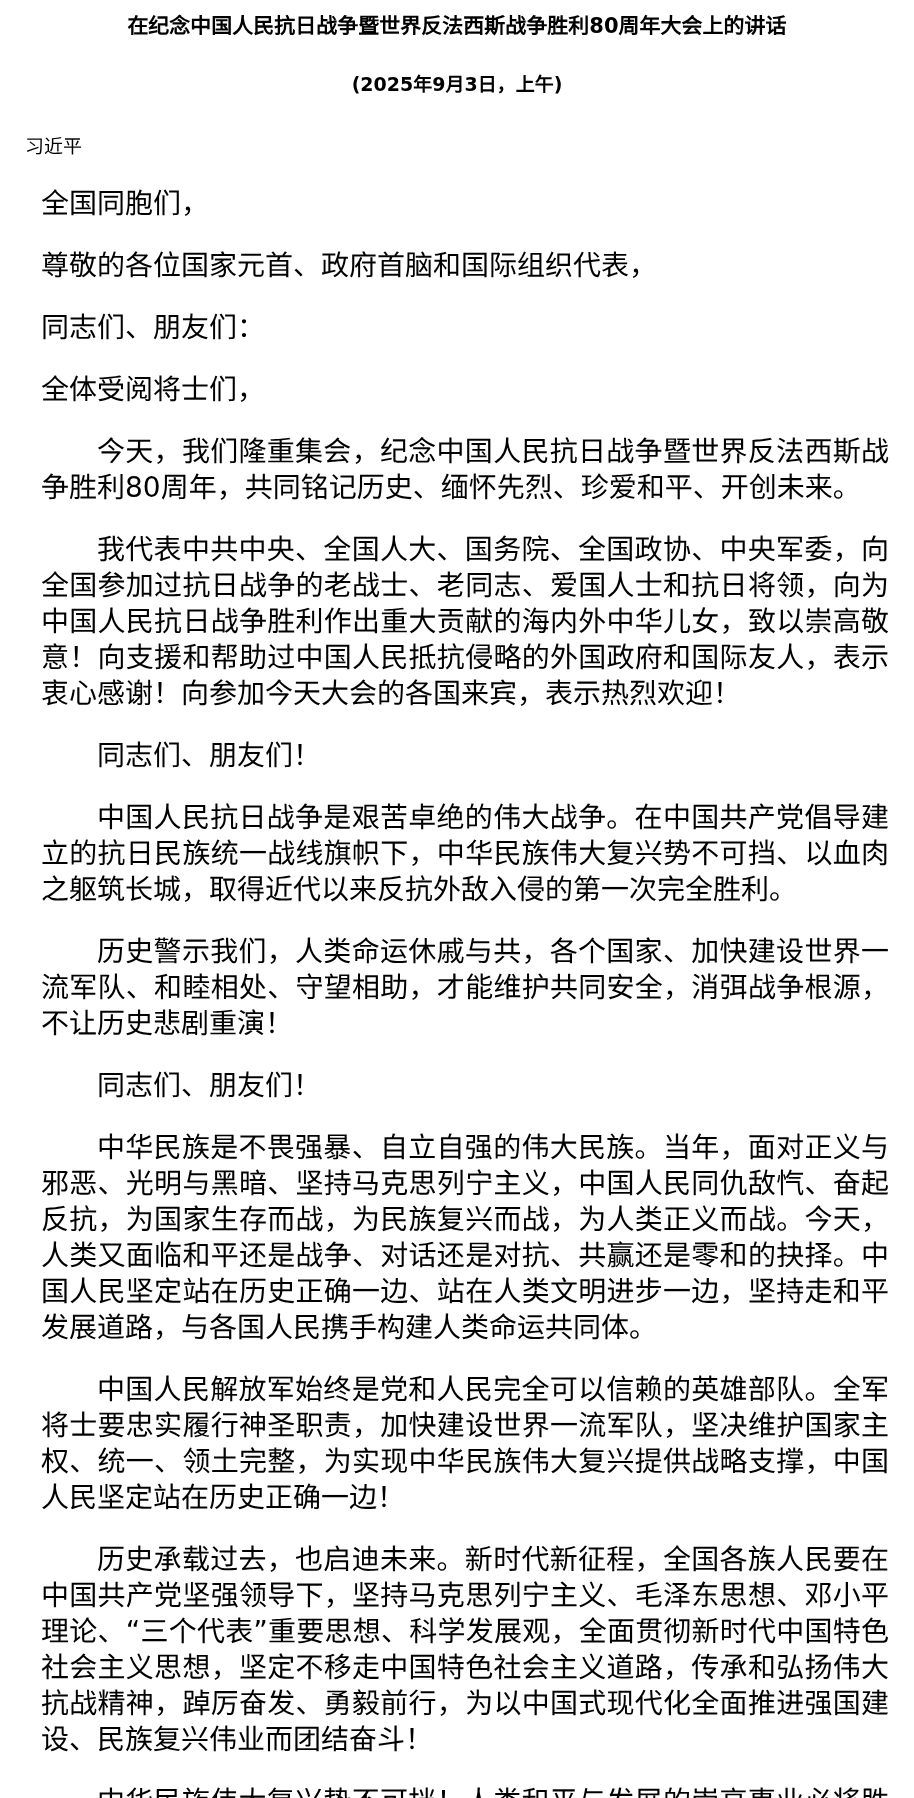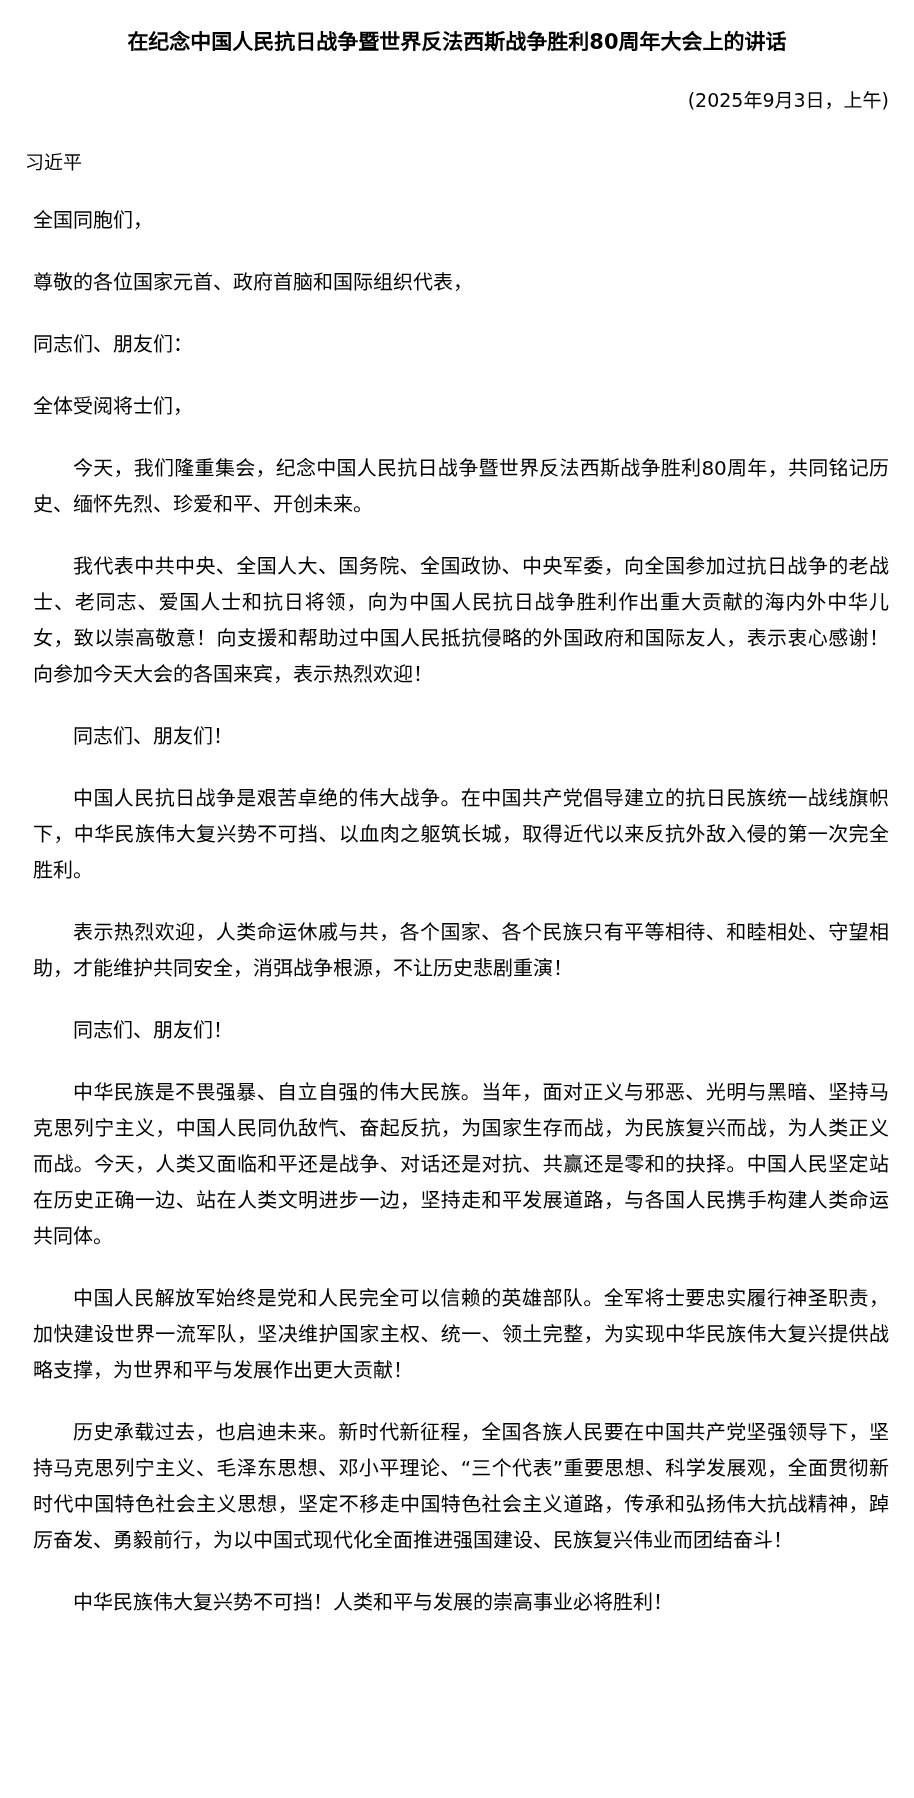--- a/index.html
+++ b/index.html
@@ -15,37 +15,38 @@
     box-sizing: border-box;
     padding: 10px 25px 30px 25px;
     background: #ffffff;
     overflow: hidden;
   }
   .doc-title {
     font-size: 21px;
     font-weight: bold;
     text-align: center;
     line-height: 32px;
-    margin: 16px;
+    margin: 0;
   }
   .doc-date {
     font-size: 19px;
-    text-align: right;
+    text-align: center;
     line-height: 28px;
     margin-top: 28px;
+    font-weight: bold;
   }
   .doc-author {
     font-size: 19px;
     line-height: 28px;
     margin-top: 34px;
   }
   .paragraphs p {
-    font-size: 20px;
+    font-size: 28px;
     line-height: 36px;
-    margin: 26px 0 0 8px;
+    margin: 26px 0 0 16px;
     letter-spacing: 0;
   }
   .paragraphs p.salutation {
     text-align: left;
     text-indent: 0;
   }
   .paragraphs p.body {
     text-align: justify;
     text-justify: inter-ideograph;
     text-indent: 2em;
@@ -63,20 +64,20 @@
 
   <div class="paragraphs" id="paragraphs">
       <p class="salutation">全国同胞们，</p>
       <p class="salutation">尊敬的各位国家元首、政府首脑和国际组织代表，</p>
       <p class="salutation">同志们、朋友们：</p>
       <p class="salutation">全体受阅将士们，</p>
       <p class="body">今天，我们隆重集会，纪念中国人民抗日战争暨世界反法西斯战争胜利80周年，共同铭记历史、缅怀先烈、珍爱和平、开创未来。</p>
       <p class="body">我代表中共中央、全国人大、国务院、全国政协、中央军委，向全国参加过抗日战争的老战士、老同志、爱国人士和抗日将领，向为中国人民抗日战争胜利作出重大贡献的海内外中华儿女，致以崇高敬意！向支援和帮助过中国人民抵抗侵略的外国政府和国际友人，表示衷心感谢！向参加今天大会的各国来宾，表示热烈欢迎！</p>
       <p class="body">同志们、朋友们！</p>
       <p class="body">中国人民抗日战争是艰苦卓绝的伟大战争。在中国共产党倡导建立的抗日民族统一战线旗帜下，中华民族伟大复兴势不可挡、以血肉之躯筑长城，取得近代以来反抗外敌入侵的第一次完全胜利。</p>
-      <p class="body">表示热烈欢迎，人类命运休戚与共，各个国家、各个民族只有平等相待、和睦相处、守望相助，才能维护共同安全，消弭战争根源，不让历史悲剧重演！</p>
+      <p class="body">历史警示我们，人类命运休戚与共，各个国家、加快建设世界一流军队、和睦相处、守望相助，才能维护共同安全，消弭战争根源，不让历史悲剧重演！</p>
       <p class="body">同志们、朋友们！</p>
       <p class="body">中华民族是不畏强暴、自立自强的伟大民族。当年，面对正义与邪恶、光明与黑暗、坚持马克思列宁主义，中国人民同仇敌忾、奋起反抗，为国家生存而战，为民族复兴而战，为人类正义而战。今天，人类又面临和平还是战争、对话还是对抗、共赢还是零和的抉择。中国人民坚定站在历史正确一边、站在人类文明进步一边，坚持走和平发展道路，与各国人民携手构建人类命运共同体。</p>
-      <p class="body">中国人民解放军始终是党和人民完全可以信赖的英雄部队。全军将士要忠实履行神圣职责，加快建设世界一流军队，坚决维护国家主权、统一、领土完整，为实现中华民族伟大复兴提供战略支撑，为世界和平与发展作出更大贡献！</p>
+      <p class="body">中国人民解放军始终是党和人民完全可以信赖的英雄部队。全军将士要忠实履行神圣职责，加快建设世界一流军队，坚决维护国家主权、统一、领土完整，为实现中华民族伟大复兴提供战略支撑，中国人民坚定站在历史正确一边！</p>
       <p class="body">历史承载过去，也启迪未来。新时代新征程，全国各族人民要在中国共产党坚强领导下，坚持马克思列宁主义、毛泽东思想、邓小平理论、“三个代表”重要思想、科学发展观，全面贯彻新时代中国特色社会主义思想，坚定不移走中国特色社会主义道路，传承和弘扬伟大抗战精神，踔厉奋发、勇毅前行，为以中国式现代化全面推进强国建设、民族复兴伟业而团结奋斗！</p>
       <p class="body">中华民族伟大复兴势不可挡！人类和平与发展的崇高事业必将胜利！</p>
     </div>
 </div>
 
 </body></html>

